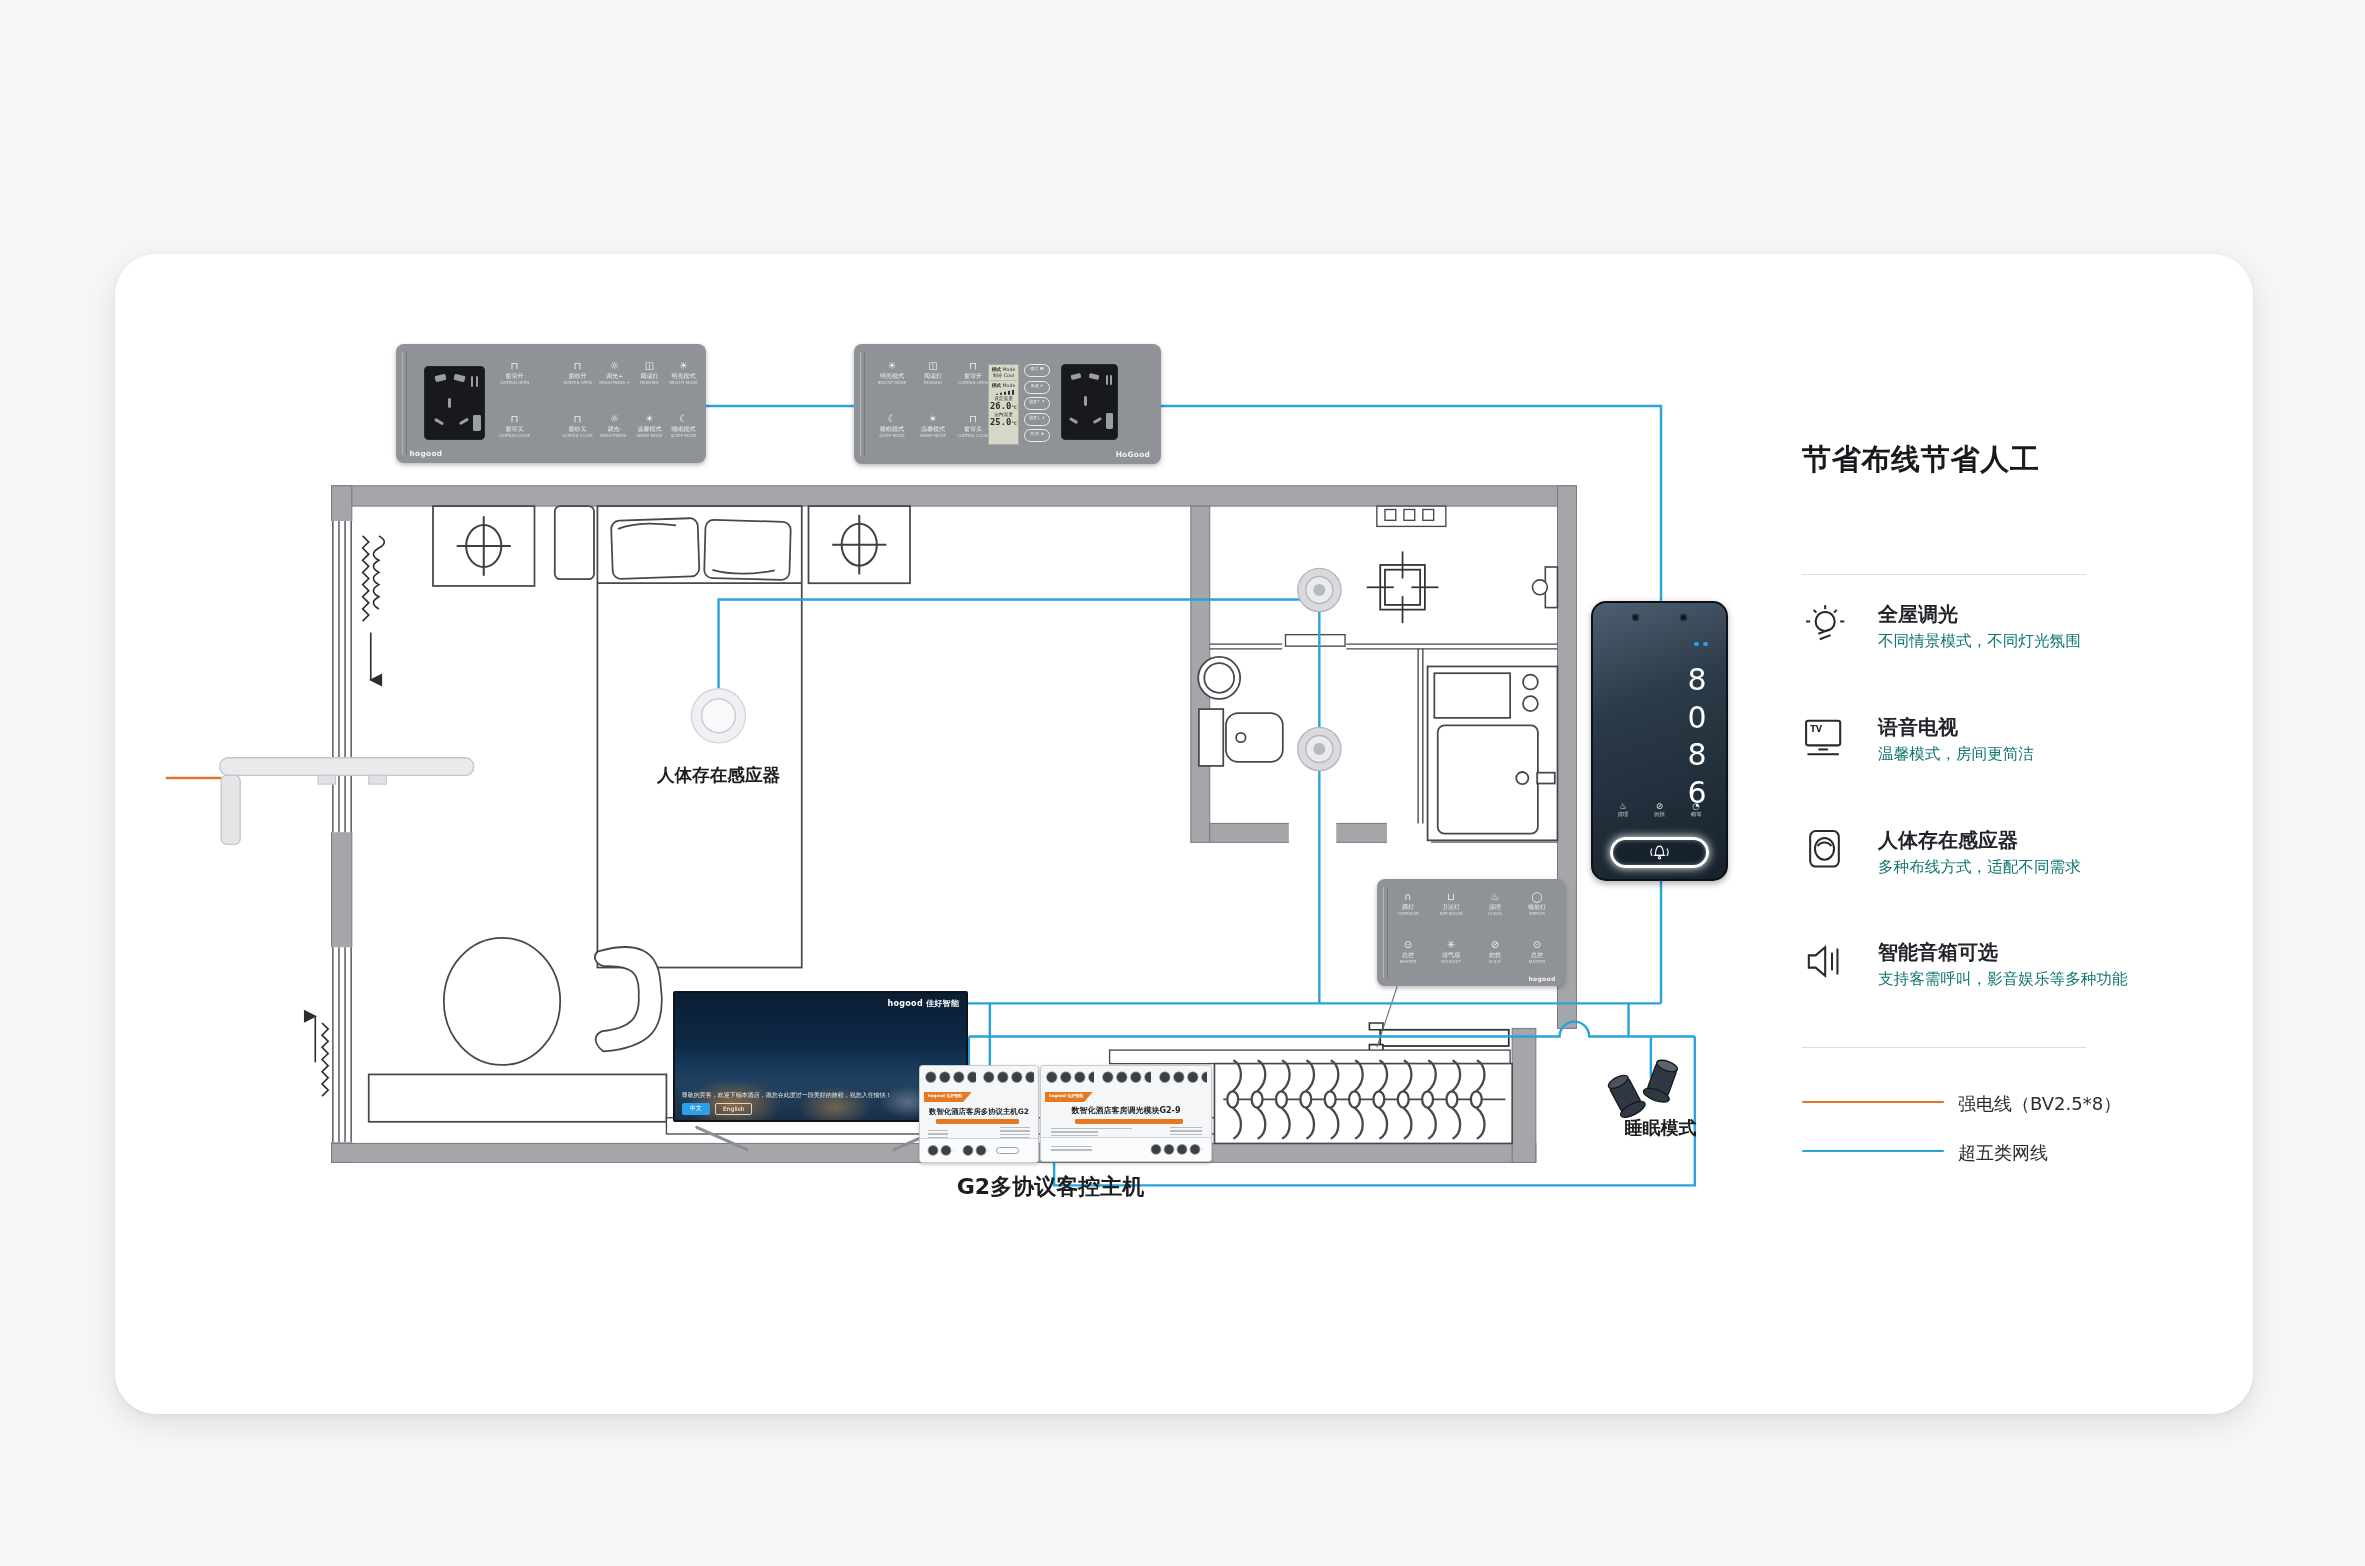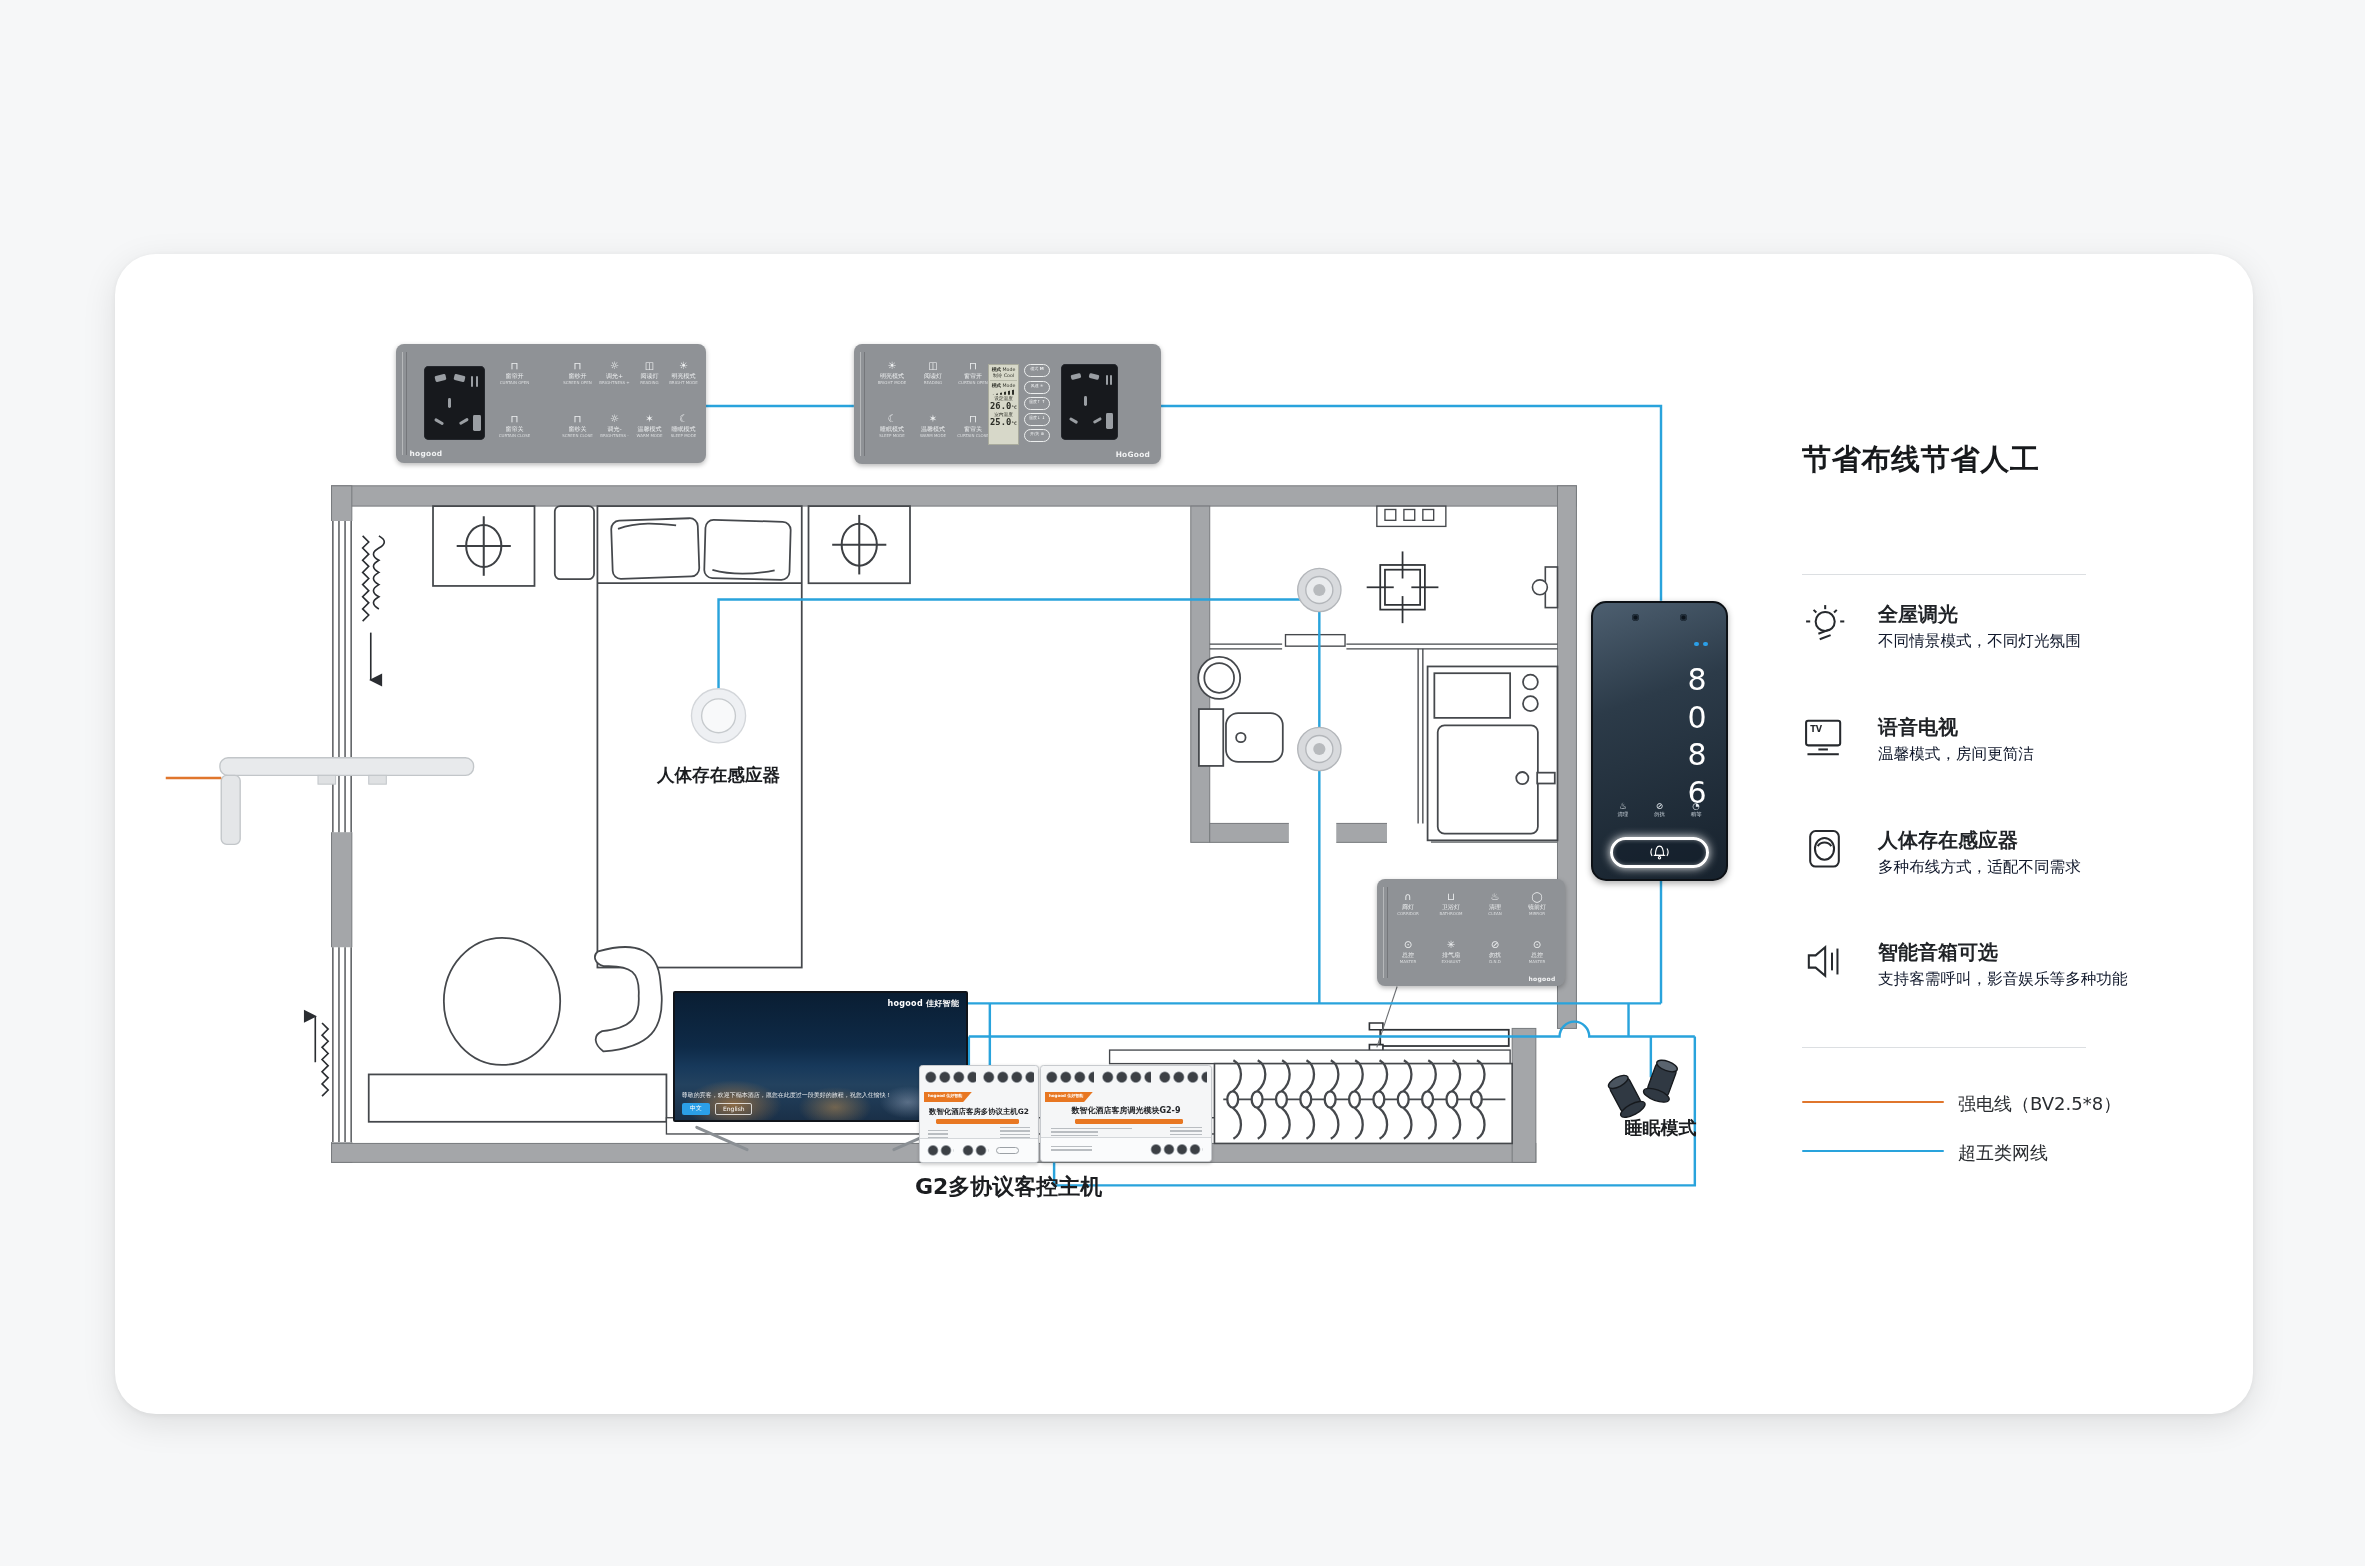--- a/index.html
+++ b/index.html
@@ -82,21 +82,21 @@
   .phone .acts .a .i{display:block;font-size:8.8px;line-height:10px;color:#e6ecf1;}
   .phone .bell{position:absolute;left:17px;right:17px;bottom:10.8px;height:31px;border-radius:16px;border:3.4px solid #ffffff;box-shadow:0 0 9.5px rgba(255,255,255,.95),inset 0 0 4px rgba(255,255,255,.4);background:rgba(18,30,42,.55);display:flex;align-items:center;justify-content:center;}
 
   
   .info{position:absolute;left:1802px;top:438px;width:291px;}
   .info h1{font-size:29px;line-height:42px;color:var(--ink);font-weight:bold;letter-spacing:0.7px;}
   .divider{position:absolute;left:1802px;width:284px;height:1.4px;background:#dcdfe2;}
   .feature{position:absolute;left:1802px;width:311px;}
   .feature .fic{position:absolute;left:0;top:0;width:45px;height:45px;}
   .feature .ft{position:absolute;left:76px;top:0;font-size:20px;font-weight:bold;color:#202327;white-space:nowrap;}
-  .feature .fd{position:absolute;left:76px;top:30px;font-size:15.6px;color:#0f172a;white-space:nowrap;}
+  .feature .fd{position:absolute;left:76px;top:30px;font-size:15.6px;color:#0f766e;white-space:nowrap;}
   .legend-row{position:absolute;left:1802px;height:20px;}
   .legend-row .ll{position:absolute;left:0;top:8.8px;width:142px;height:2.7px;border-radius:1.4px;}
   .legend-row .lt{position:absolute;left:156px;top:0;font-size:18px;color:#2a2d31;white-space:nowrap;}
   .ll.strong{background:var(--wire-strong);}
   .ll.net{background:var(--wire-net);}
 </style>
 </head>
 <body>
 
 <div class="card"></div>
@@ -314,21 +314,21 @@
     <g transform="translate(2455,1600) rotate(20)">
       <rect x="-16" y="-26" width="32" height="44" rx="6"></rect>
       <ellipse cx="0" cy="-26" rx="16" ry="7" fill="#5a646f"></ellipse>
       <ellipse cx="0" cy="20" rx="20" ry="8"></ellipse>
     </g>
   </g>
 </svg>
 
 <div class="plan-label abs" style="left:617px;top:763px;width:203px;font-size:17.6px;">人体存在感应器</div>
 <div class="plan-label abs" style="left:1586px;top:1116px;width:149px;font-size:18px;">睡眠模式</div>
-<div class="plan-label abs" style="left:915px;top:1172px;width:271px;font-size:22px;text-align:left;">G2多协议客控主机</div>
+<div class="plan-label abs" style="left:915px;top:1172px;width:271px;font-size:22px;text-align:center;">G2多协议客控主机</div>
 
 <div class="panel" style="left:396px;top:344px;width:310px;height:119px;">
   <div class="socket" style="left:28px;top:21.6px;width:61px;height:74px;">
     <i style="left:10.8px;top:9.5px;width:10.8px;height:6px;transform:rotate(-14deg);"></i>
     <i style="left:30px;top:9.5px;width:10.8px;height:6px;transform:rotate(14deg);"></i>
     <i style="left:47px;top:10.8px;width:2px;height:10.8px;"></i>
       <i style="left:52px;top:10.8px;width:2px;height:10.8px;"></i>
     <i style="left:24px;top:32px;width:3.4px;height:10.8px;"></i>
     <i style="left:9.5px;top:54px;width:9.5px;height:3.4px;transform:rotate(30deg);"></i>
     <i style="left:35px;top:54px;width:9.5px;height:3.4px;transform:rotate(-30deg);"></i>

